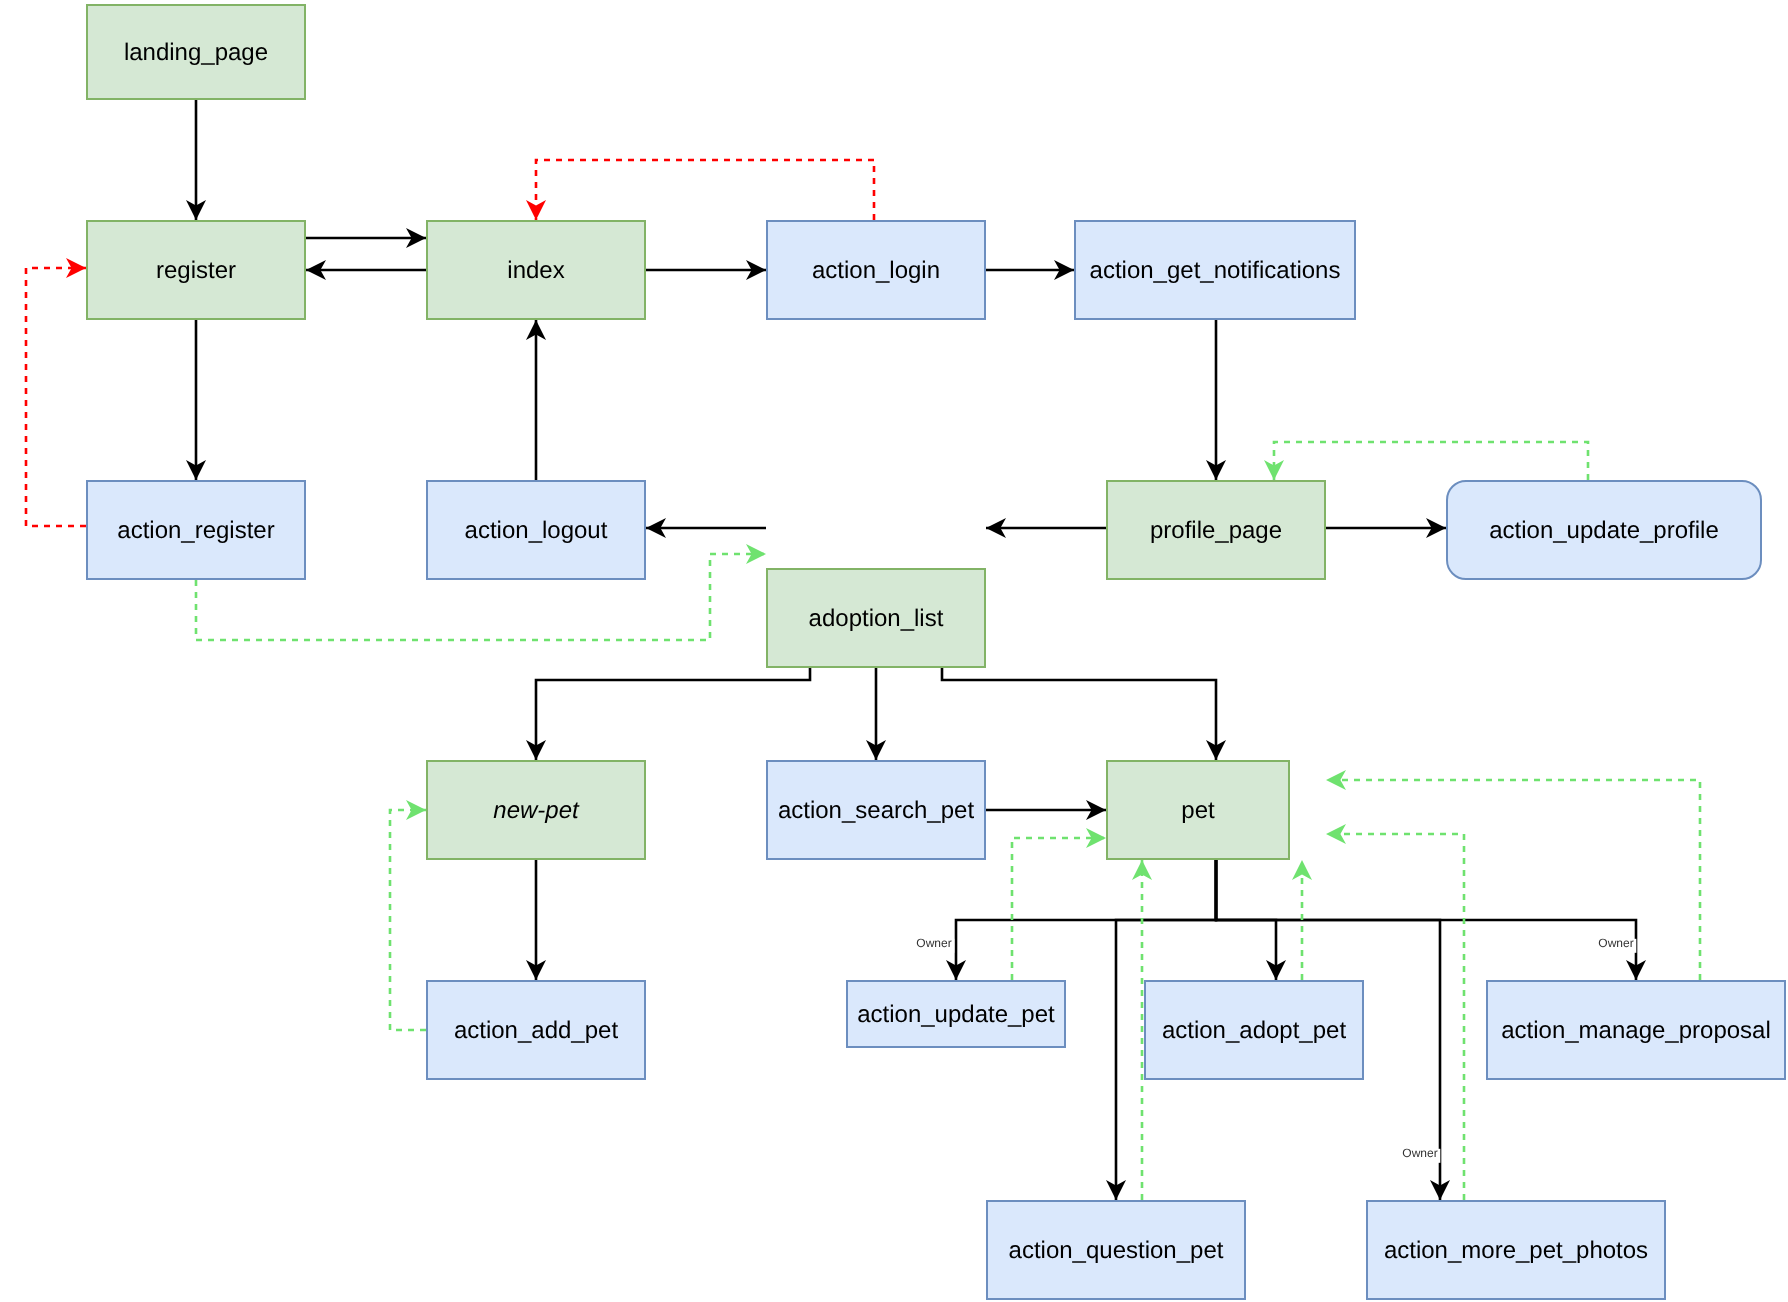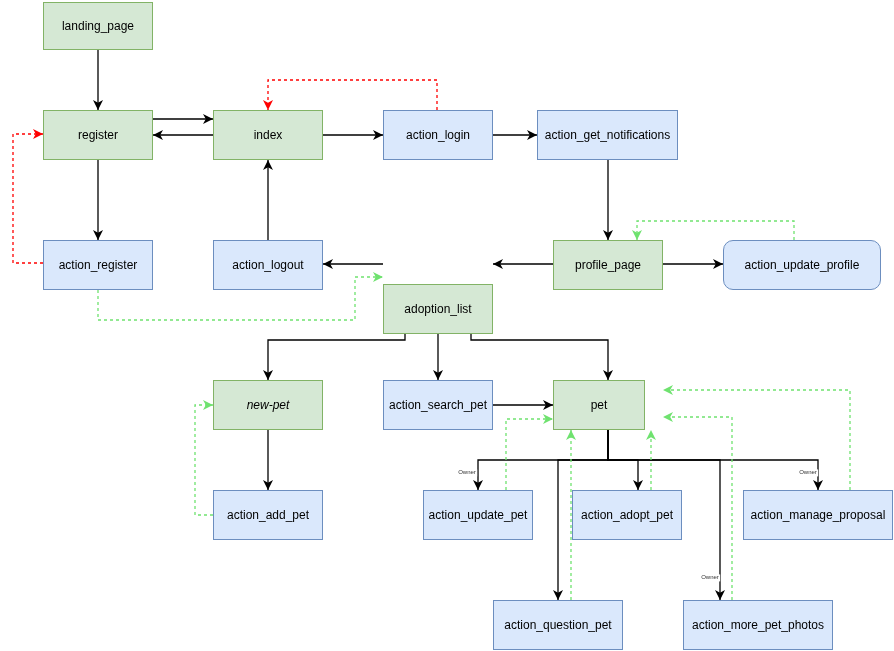--- a/index.html
+++ b/index.html
@@ -114,21 +114,21 @@
     </div>
   <div class="node action" style="left: 383px; top: 380px; width: 110px; height: 50px;">
       <span>action_search_pet</span>
     </div>
   <div class="node page" style="left: 553px; top: 380px; width: 92px; height: 50px;">
       <span>pet</span>
     </div>
   <div class="node action" style="left: 213px; top: 490px; width: 110px; height: 50px;">
       <span>action_add_pet</span>
     </div>
-  <div class="node action" style="left: 423px; top: 490px; width: 110px; height: 50px;">
+  <div class="node action" style="left: 423px; top: 490px; width: 110px; height: 34px;">
       <span>action_update_pet</span>
     </div>
   <div class="node action" style="left: 572px; top: 490px; width: 110px; height: 50px;">
       <span>action_adopt_pet</span>
     </div>
   <div class="node action" style="left: 743px; top: 490px; width: 150px; height: 50px;">
       <span>action_manage_proposal</span>
     </div>
   <div class="node action" style="left: 493px; top: 600px; width: 130px; height: 50px;">
       <span>action_question_pet</span>

